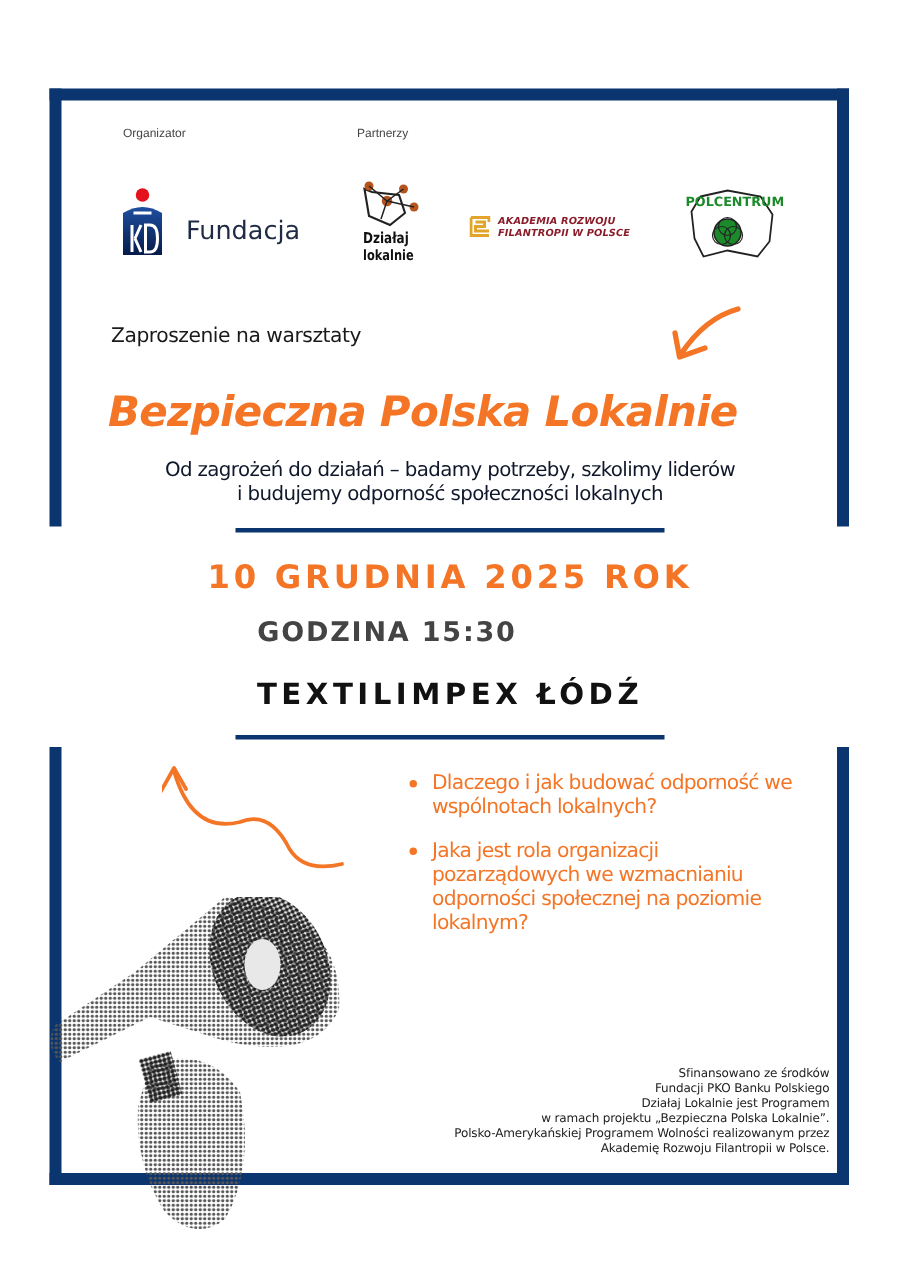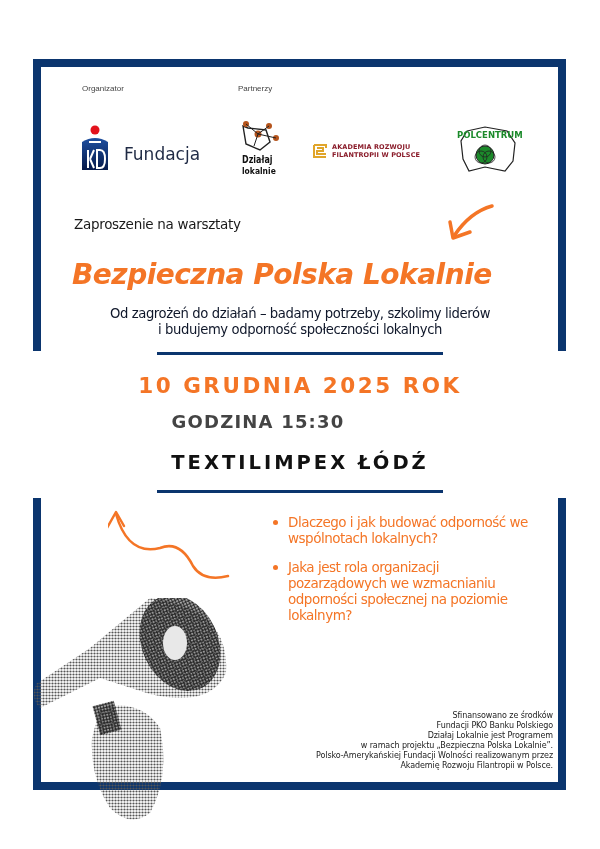--- a/index.html
+++ b/index.html
@@ -1,21 +1,21 @@
 <!DOCTYPE html>
 <html><head>
 <meta charset="utf-8">
 <style>
   html,body{margin:0;padding:0;}
   body{width:600px;height:849px;background:#ffffff;position:relative;overflow:hidden;font-family:"Liberation Sans",sans-serif;}
   .abs{position:absolute;}
   .frame-seg{position:absolute;background:#0b356e;}
   .label-small{font-size:8px;color:#444;}
   .logo-fund{font-family:"DejaVu Sans",sans-serif;font-size:17px;color:#1f2a44;}
-  .akad{font-family:"DejaVu Sans",sans-serif;font-weight:bold;font-size:6.5px;color:#8a1c2a;line-height:8px;letter-spacing:0.1px;}
+  .akad{font-family:"DejaVu Sans",sans-serif;font-weight:bold;font-size:6.5px;color:#8a1c2a;line-height:8px;letter-spacing:0.1px;font-style:italic;}
   .polc{font-family:"DejaVu Sans",sans-serif;font-weight:bold;font-size:8.5px;color:#1b8a2a;}
   .intro{font-family:"DejaVu Sans",sans-serif;font-size:13.5px;color:#1a1a1a;letter-spacing:-0.3px;}
   .title{font-family:"DejaVu Sans",sans-serif;font-weight:bold;font-style:italic;font-size:28px;color:#f47526;letter-spacing:-0.5px;white-space:nowrap;}
   .subtitle{font-family:"DejaVu Sans",sans-serif;font-weight:normal;font-size:13.2px;color:#0f172a;text-align:center;line-height:16px;letter-spacing:-0.4px;}
   .divider{position:absolute;height:3px;background:#0b356e;}
   .date{font-family:"DejaVu Sans",sans-serif;font-weight:bold;font-size:21.5px;color:#f47526;letter-spacing:2.5px;text-align:center;}
   .time{font-family:"DejaVu Sans",sans-serif;font-weight:bold;font-size:18px;color:#444;letter-spacing:1.2px;text-align:center;}
   .place{font-family:"DejaVu Sans",sans-serif;font-weight:bold;font-size:19.5px;color:#111;letter-spacing:3px;text-align:center;}
   .bullets{list-style:none;margin:0;padding:0;}
   .bullets li{position:relative;padding-left:18px;font-family:"DejaVu Sans",sans-serif;font-size:13.5px;color:#f47526;line-height:16px;margin-bottom:13px;letter-spacing:-0.5px;}
@@ -130,15 +130,15 @@
 <ul class="abs bullets" style="left:270px;top:514px;width:300px;">
   <li style="width:260px;"><span class="dot"></span><span>Dlaczego i jak budować odporność we wspólnotach lokalnych?</span></li>
   <li style="width:240px;"><span class="dot"></span><span>Jaka jest rola organizacji pozarządowych we wzmacnianiu odporności społecznej na poziomie lokalnym?</span></li>
 </ul>
 
 <div class="abs funding" style="right:47px;top:711px;width:300px;">
   <div>Sfinansowano ze środków</div>
   <div>Fundacji PKO Banku Polskiego</div>
   <div>Działaj Lokalnie jest Programem</div>
   <div>w ramach projektu  „Bezpieczna Polska Lokalnie”.</div>
-  <div>Polsko-Amerykańskiej Fundacji Wolności realizowanym przez</div>
+  <div>Polsko-Amerykańskiej Programem Wolności realizowanym przez</div>
   <div>Akademię Rozwoju Filantropii w Polsce.</div>
 </div>
 
 </body></html>

